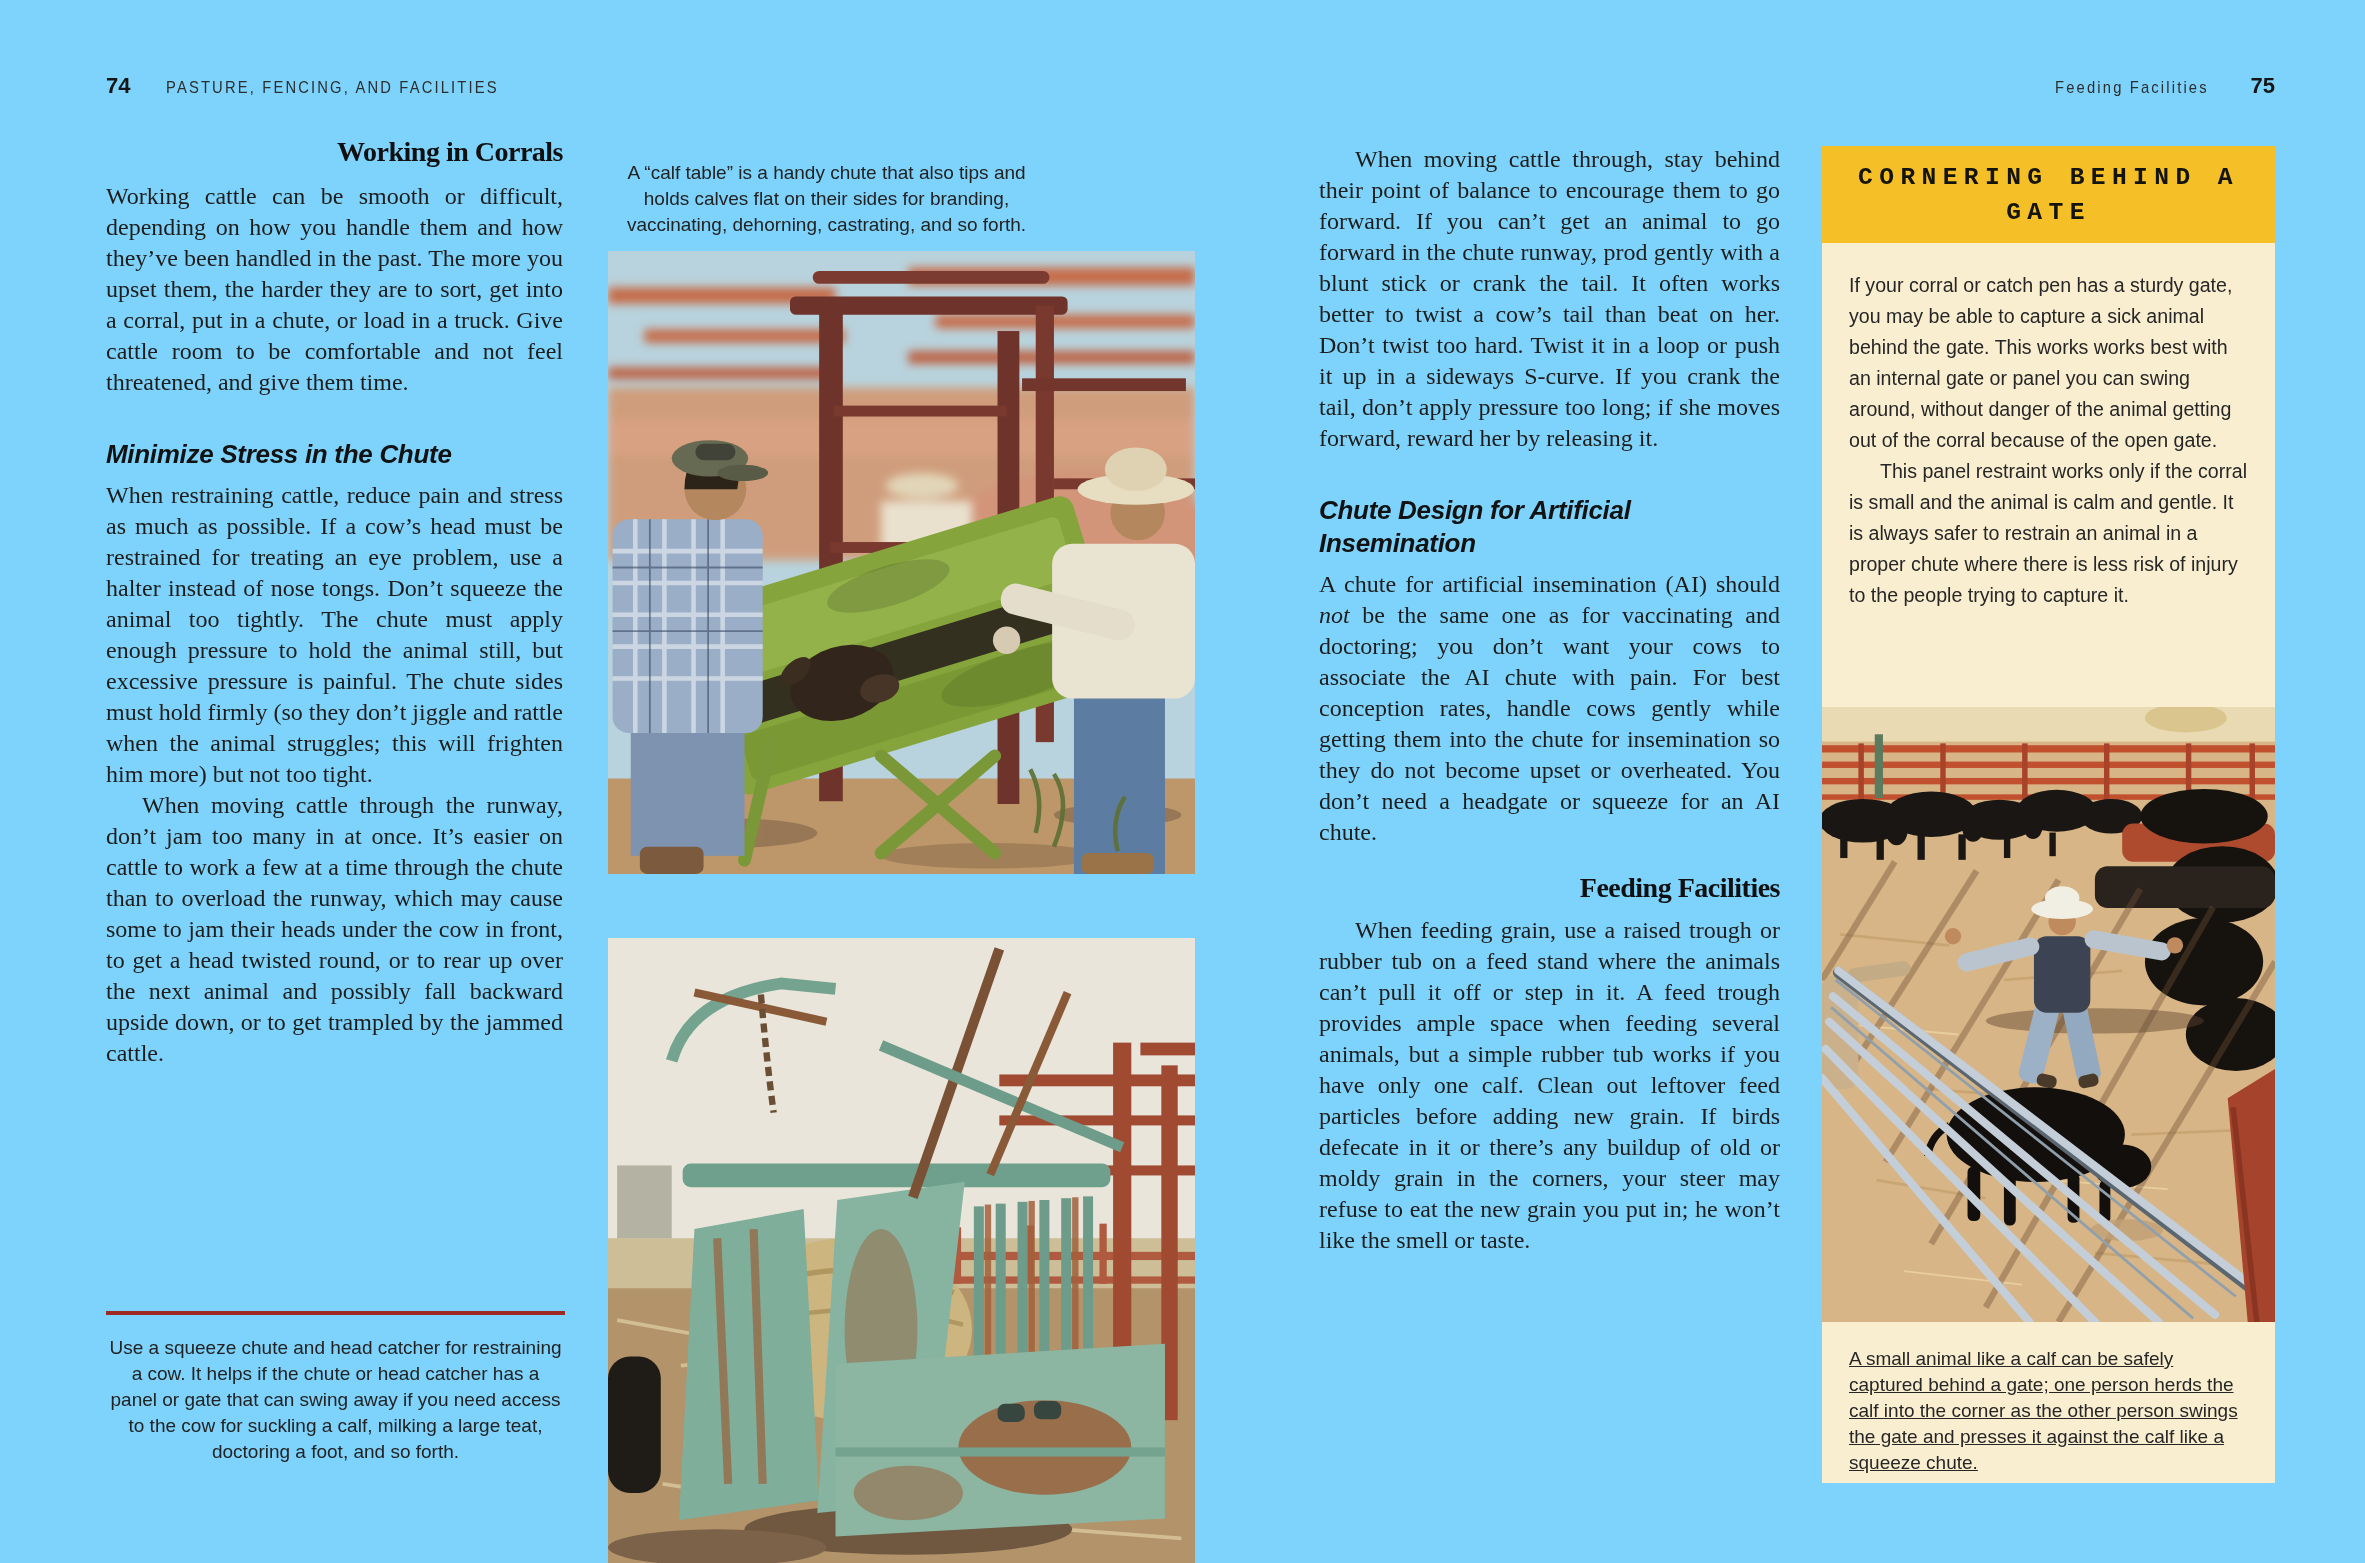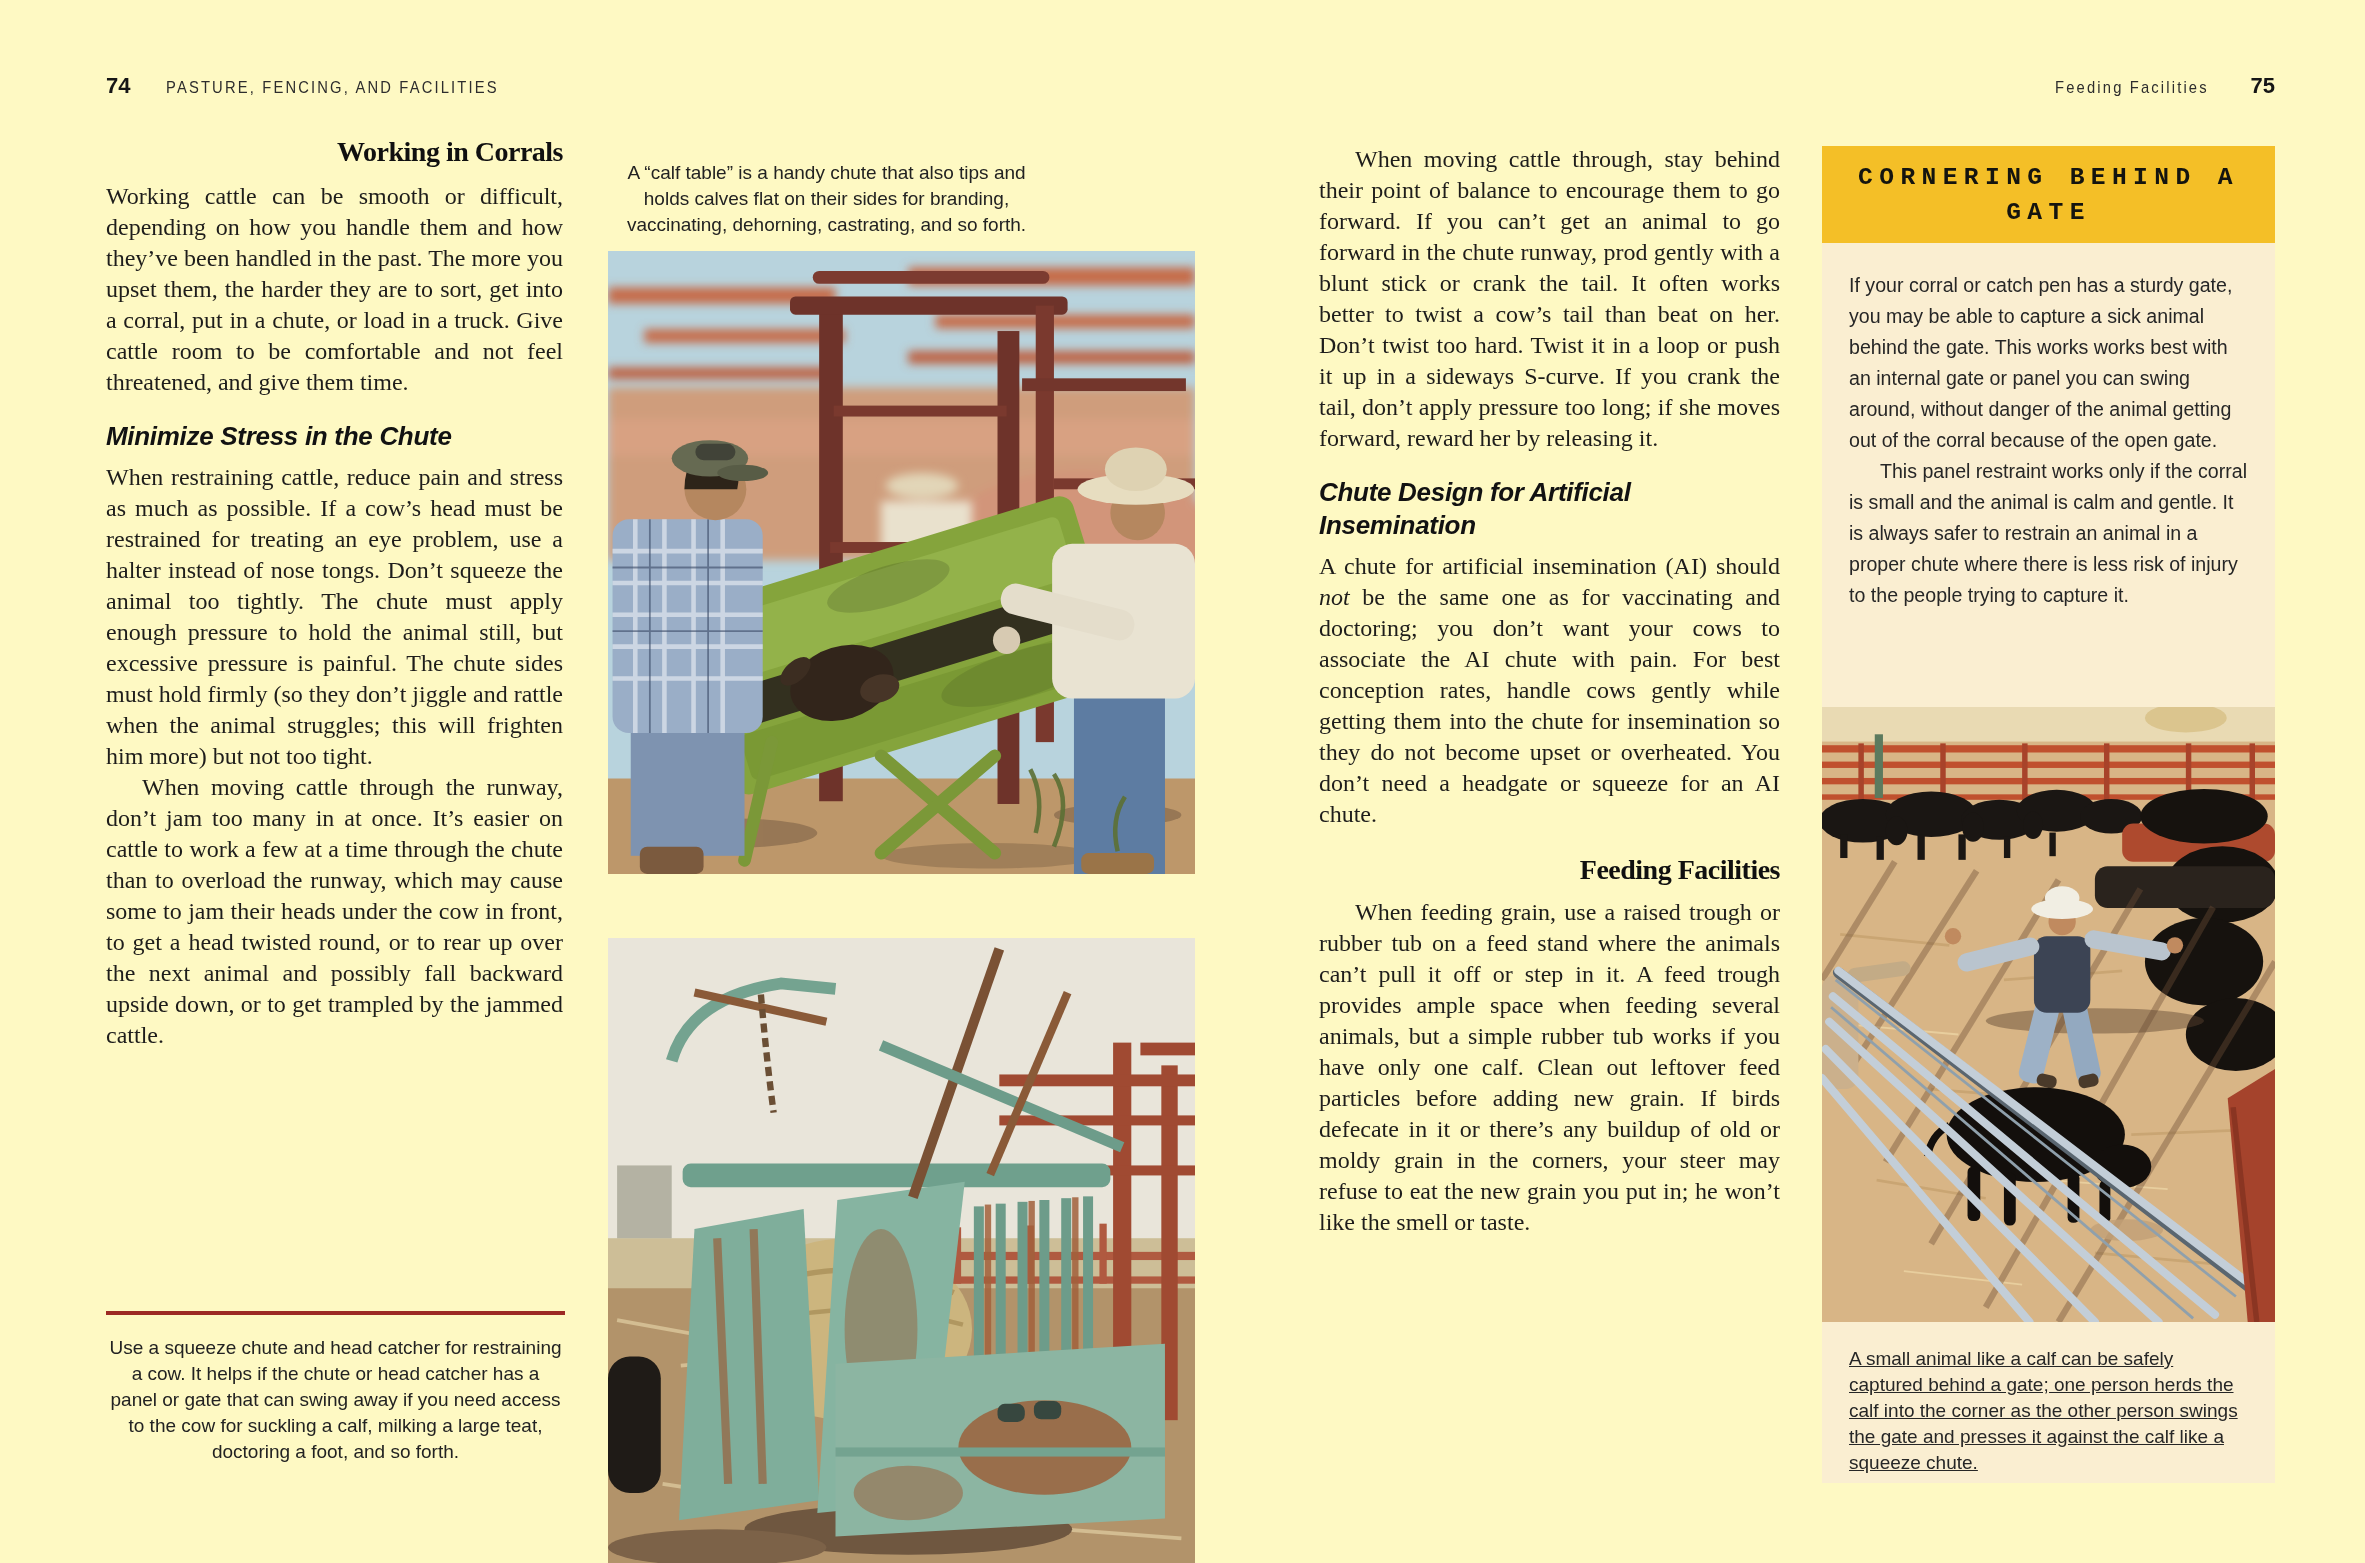--- a/index.html
+++ b/index.html
@@ -1,16 +1,16 @@
 <!DOCTYPE html>
 <html style="font-size:14.6px"><head>
 <meta charset="utf-8">
 <style>
   html,body { margin:0; padding:0; background:#ffffff; }
-  .spread { position:relative; width:2366px; height:1563px; background:#fef9c3; overflow:hidden;
+  .spread { position:relative; width:2366px; height:1563px; background:#7dd3fc; overflow:hidden;
             font-family:"Liberation Serif", serif; }
 
   
   .running-head { position:absolute; top:73px; display:flex; align-items:baseline; }
   .running-head-left  { left:106px; gap:36px; }
   .running-head-right { right:91px; gap:42px; }
   .folio { font-family:"Liberation Sans", sans-serif; font-weight:700; font-size:22px; color:#161616; }
   .rh-text { font-family:"Liberation Sans", sans-serif; font-size:16.4px; letter-spacing:2.4px; color:#2d2d2d;
              display:inline-block; transform:scaleX(.9); transform-origin:left center; }
   .running-head-right .rh-text { transform-origin:right center; }
@@ -22,21 +22,21 @@
 
   .serif-title { font-family:"Liberation Serif", serif; font-weight:700; font-size:28px;
                  letter-spacing:-0.5px; margin:0 0 12.7px; color:#101010;text-align:right; }
   .col3 .serif-title { margin:24px 0 11px; }
 
   .body { font-size:24px; line-height:31px; text-align:justify; margin:0; color:#1e1d1b; }
   .indent { text-indent:36px; }
   .body em { font-style:italic; }
 
   .subhead { font-family:"Liberation Sans", sans-serif; font-style:italic; font-weight:700;
-             font-size:26px; line-height:33px; margin:22px 0 9px; color:#121212; letter-spacing:-0.3px; }
+             font-size:26px; line-height:33px; margin:40px 0 9px; color:#121212; letter-spacing:-0.3px; }
 
   .caption { font-family:"Liberation Sans", sans-serif; font-size:19px; line-height:26px; color:#222; margin:0;text-align:center; }
   .col1-caption { position:absolute; left:106px; top:1311px; width:459px; }
   .caption-rule { height:3.6px; background:#9c2a23; margin-bottom:20px; }
   .col2-caption { position:absolute; left:608px; top:160px; width:437px; }
 
   
   .photo { position:absolute; overflow:hidden; background:#c8b694; }
   .photo svg { display:block; width:100%; height:100%; }
   .photo1 { left:608px;  top:251px;  width:587px; height:623px; }

